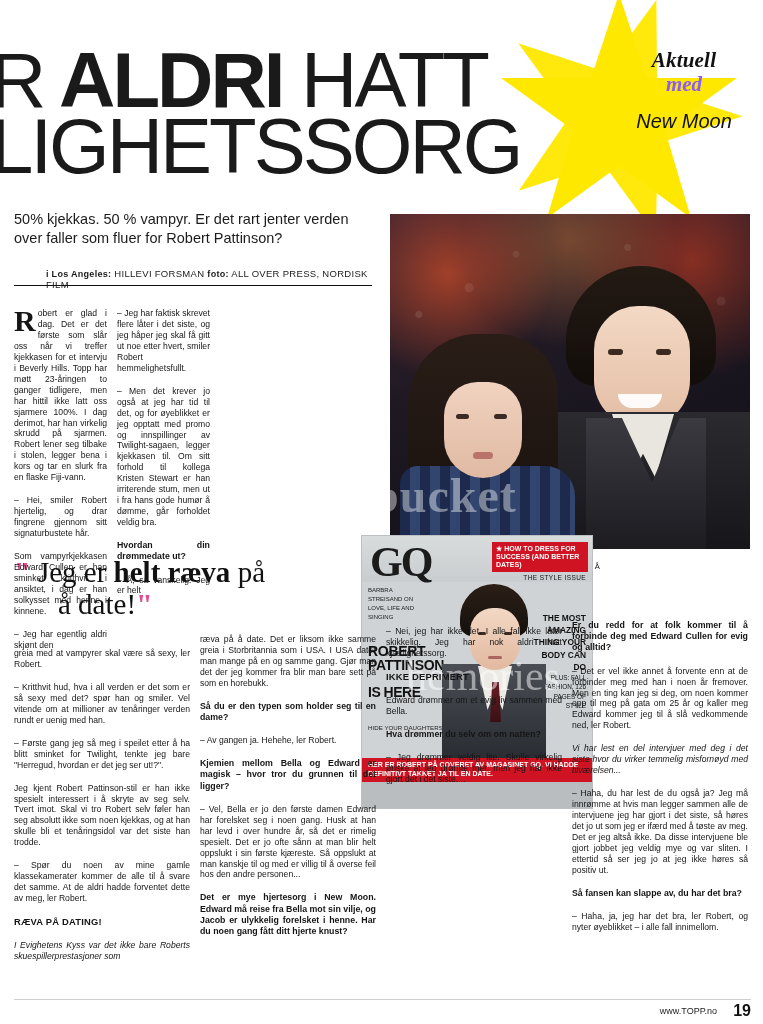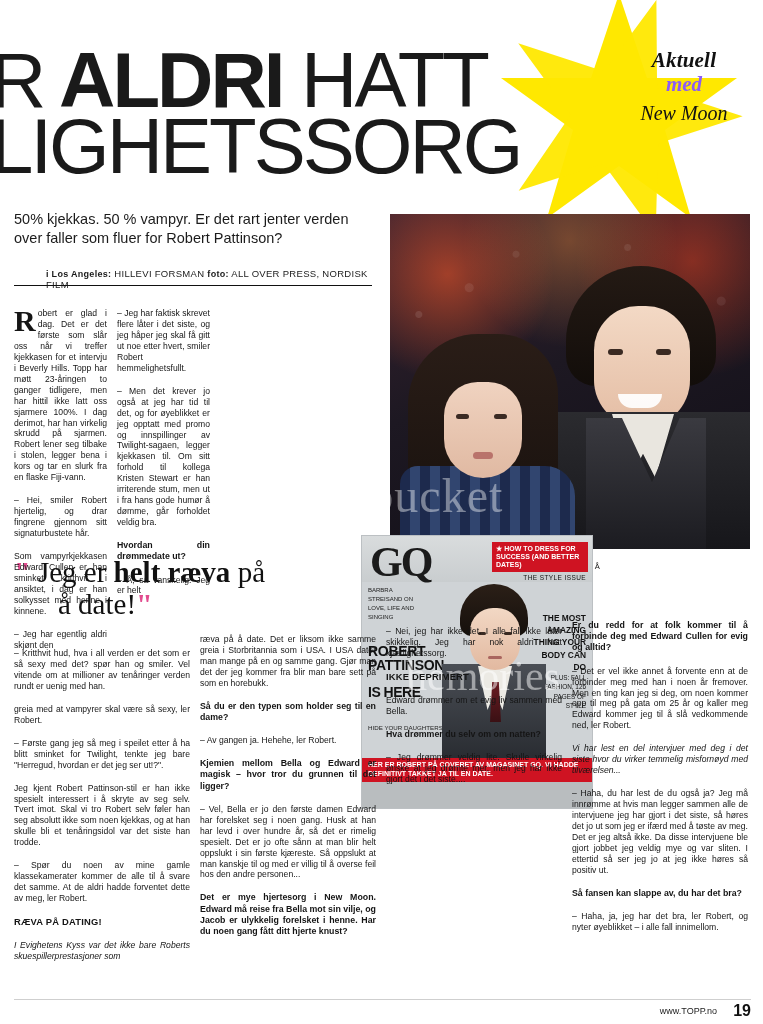--- a/index.html
+++ b/index.html
@@ -28,22 +28,22 @@
   .badge-line1 {
     font-family:"Liberation Serif", serif;
     font-style:italic; font-weight:bold; font-size:21px; color:#111;
     letter-spacing:.2px;
   }
   .badge-line2 {
     font-family:"Liberation Serif", serif;
     font-style:italic; font-weight:bold; font-size:21px; color:#8b5cf6;
   }
   .badge-line3 {
-    font-family:Liberation Serif, serif;
-    font-style:italic; font-size:20px; color:#111; margin-top:6px;
+    font-family:Liberation Sans, sans-serif;
+    font-style:italic; font-size:20px; color:#111; margin-top:14px;
   }
 
   
   .headline {
     position:absolute; top:48px; left:-10px; width:620px;
     font-family:"Liberation Sans", sans-serif;
     font-size:78px; line-height:0.84;
     letter-spacing:-3px;
     white-space:nowrap;
   }
@@ -148,21 +148,21 @@
   .pm-man-lapel {
     position:absolute; left:196px; top:204px; width:120px; height:134px;
     background:linear-gradient(180deg,#3a3a40,#1b1b20);
     clip-path:polygon(0 0, 30% 0, 55% 48%, 78% 0, 100% 0, 100% 100%, 0 100%);
   }
   
   .wm-main {
     position:absolute; left:330px; top:468px;
     font-family:"Liberation Serif", serif;
     font-size:48px; color:rgba(255,255,255,.42);
-    letter-spacing:1px; white-space:nowrap; pointer-events:none;
+    letter-spacing:1px; white-space:nowrap; pointer-events:none;font-weight:bold;
   }
 
   
   .photo-caption {
     position:absolute; left:390px; top:552px; width:210px;
     font-size:7.6px; line-height:1.35; color:#111;
     text-transform:uppercase; letter-spacing:.15px;
   }
 
   
@@ -415,22 +415,22 @@
   </div>
 
   <div class="col" id="col-t2">
     <p>– Jeg har faktisk skrevet flere låter i det siste, og jeg håper jeg skal få gitt ut noe etter hvert, smiler Robert hemmelighetsfullt.</p>
     <p>– Men det krever jo også at jeg har tid til det, og for øyeblikket er jeg opptatt med promo og innspillinger av Twilight-sagaen, legger kjekkasen til. Om sitt forhold til kollega Kristen Stewart er han irriterende stum, men ut i fra hans gode humør å dømme, går forholdet veldig bra.</p>
     <p class="subq">Hvordan din drømmedate ut?</p>
     <p>– Å, så vanskelig. Jeg er helt</p>
   </div>
 
   <div class="col narrow" id="col-b1">
+    <p>greia med at vampyrer skal være så sexy, ler Robert.</p>
     <p>– Kritthvit hud, hva i all verden er det som er så sexy med det? spør han og smiler. Vel vitende om at millioner av tenåringer verden rundt er uenig med han.</p>
-    <p>greia med at vampyrer skal være så sexy, ler Robert.</p>
     <p>– Første gang jeg så meg i speilet etter å ha blitt sminket for Twilight, tenkte jeg bare "Herregud, hvordan er det jeg ser ut!?".</p>
     <p>Jeg kjent Robert Pattinson-stil er han ikke spesielt interessert i å skryte av seg selv. Tvert imot. Skal vi tro Robert selv føler han seg absolutt ikke som noen kjekkas, og at han skulle bli et tenåringsidol var det siste han trodde.</p>
     <p>– Spør du noen av mine gamle klassekamerater kommer de alle til å svare det samme. At de aldri hadde forventet dette av meg, ler Robert.</p>
     <p class="sub">RÆVA PÅ DATING!</p>
     <p class="it">I Evighetens Kyss var det ikke bare Roberts skuespillerprestasjoner som</p>
   </div>
 
   <div class="col narrow" id="col-b2">
     <p>ræva på å date. Det er liksom ikke samme greia i Storbritannia som i USA. I USA dater man mange på en og samme gang. Gjør man det der jeg kommer fra blir man bare sett på som en horebukk.</p>
     <p class="subq">Så du er den typen som holder seg til en dame?</p>

